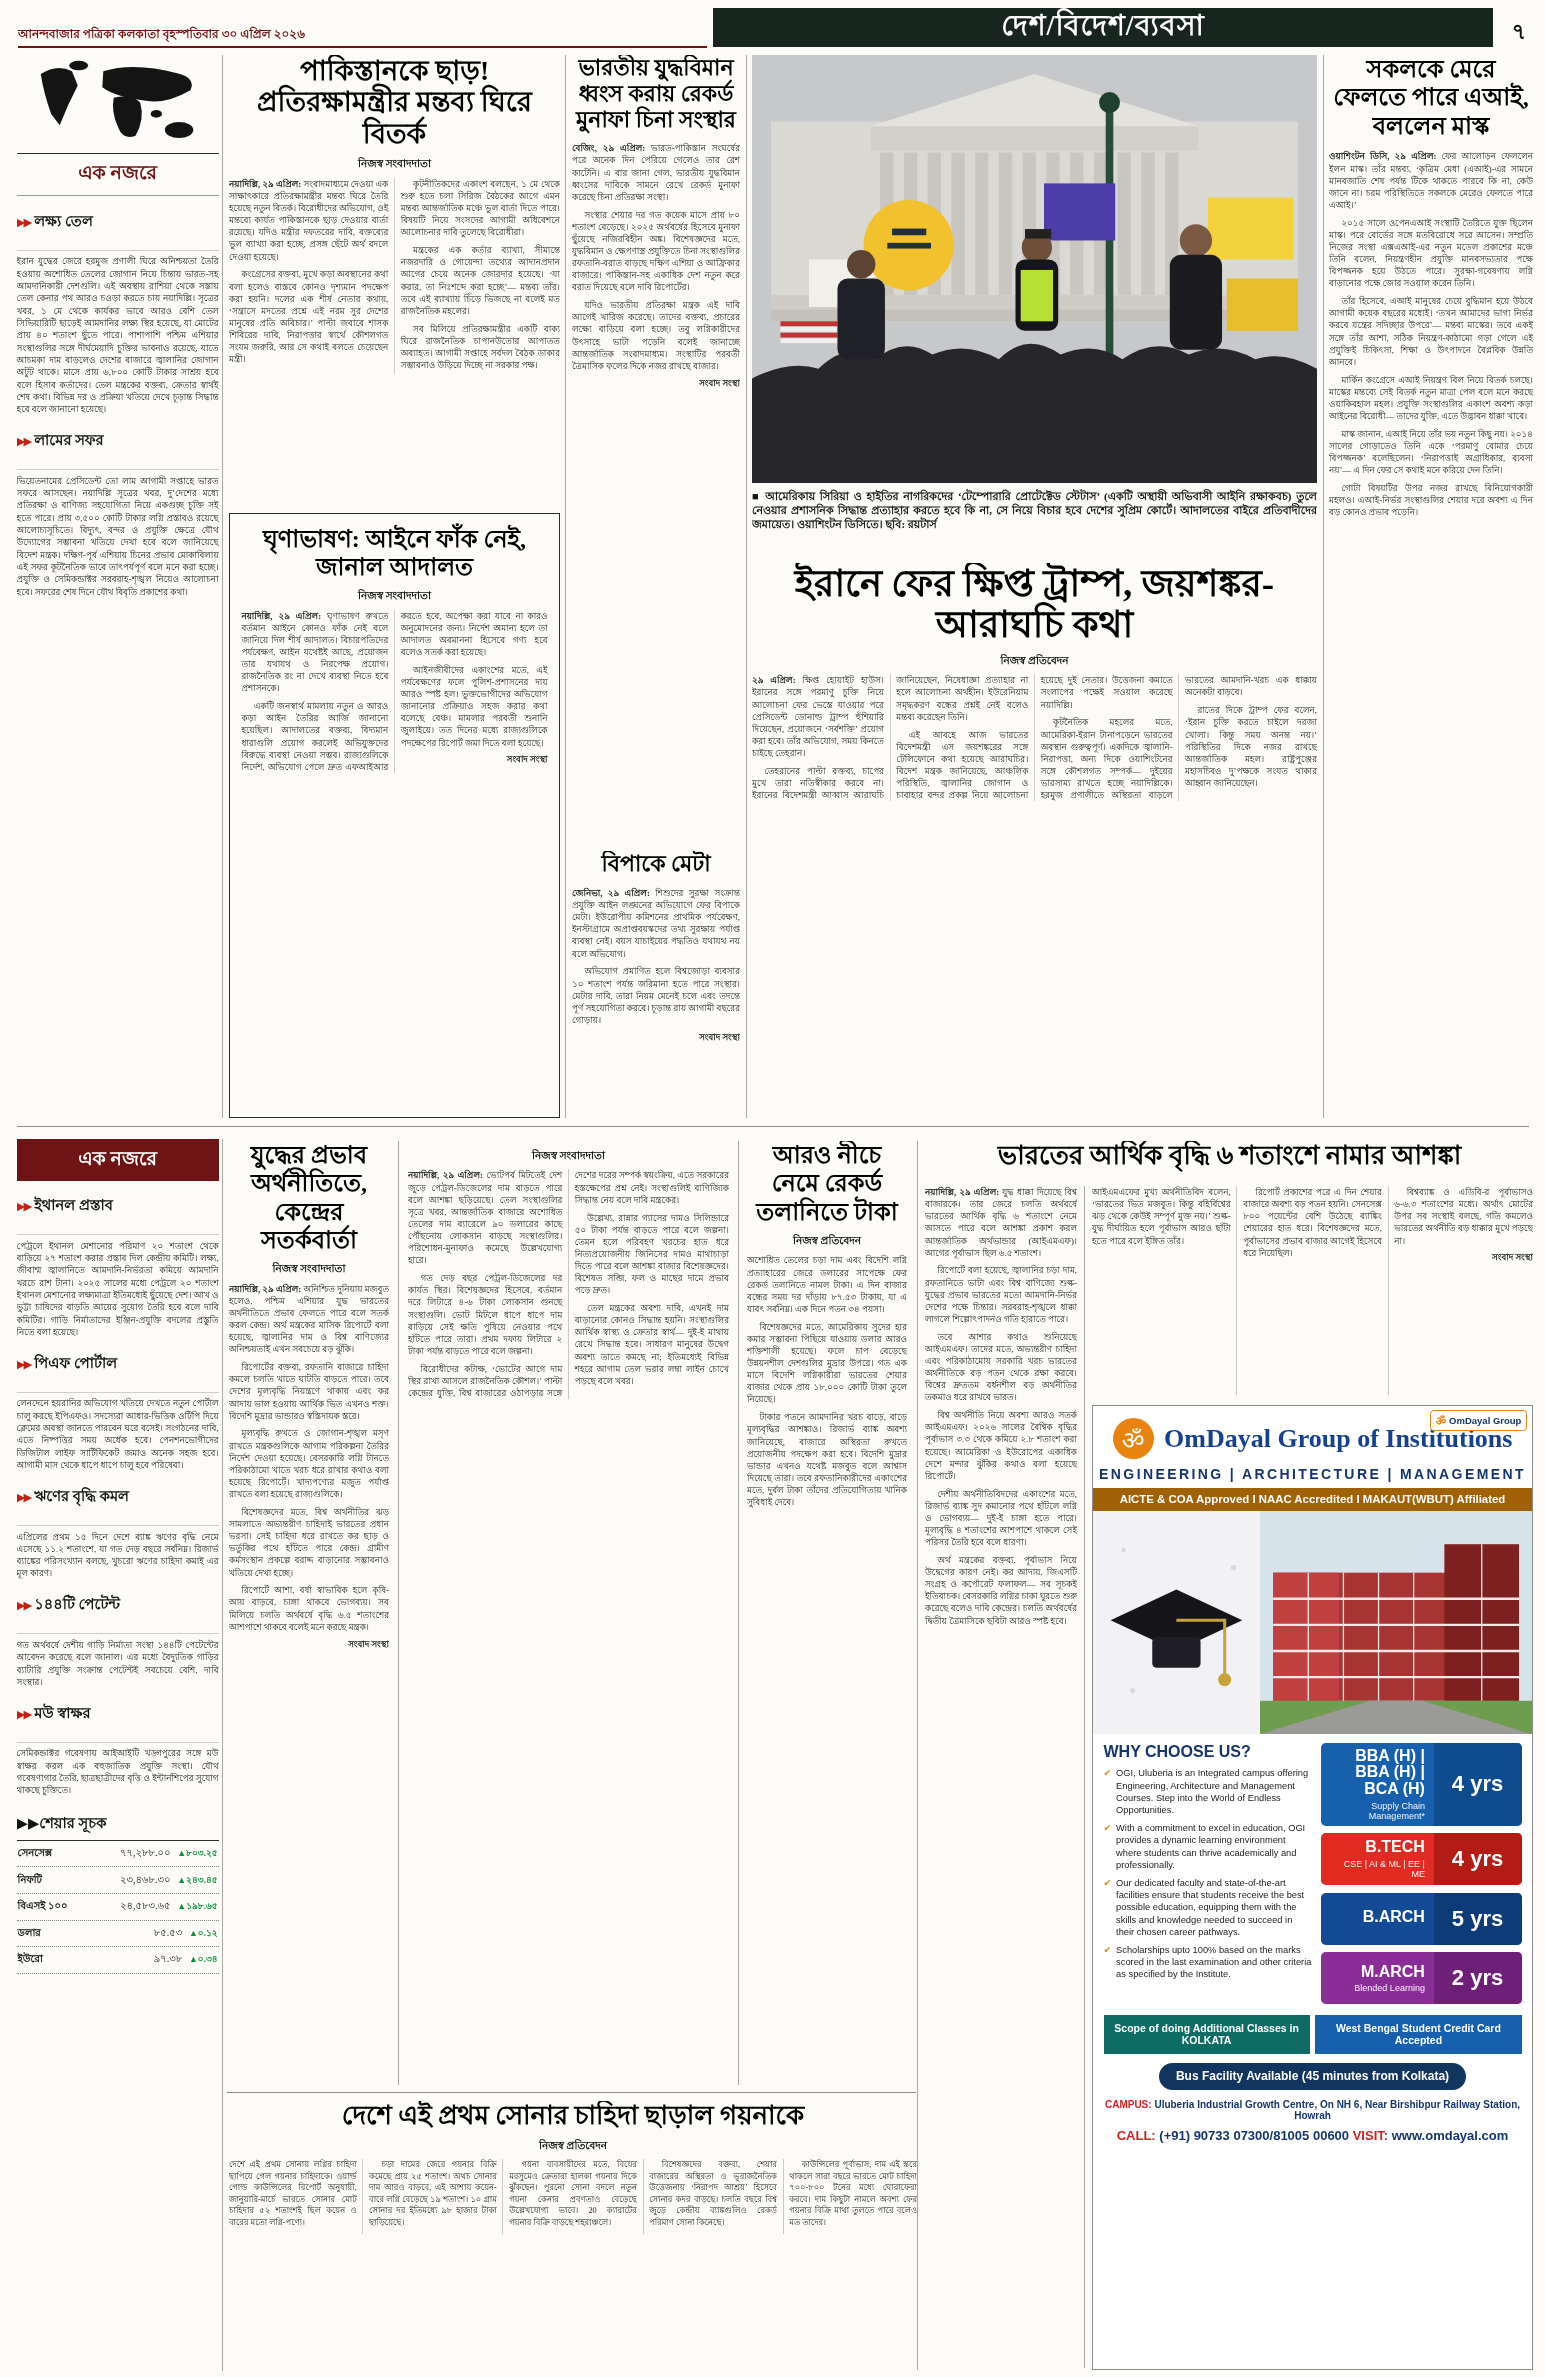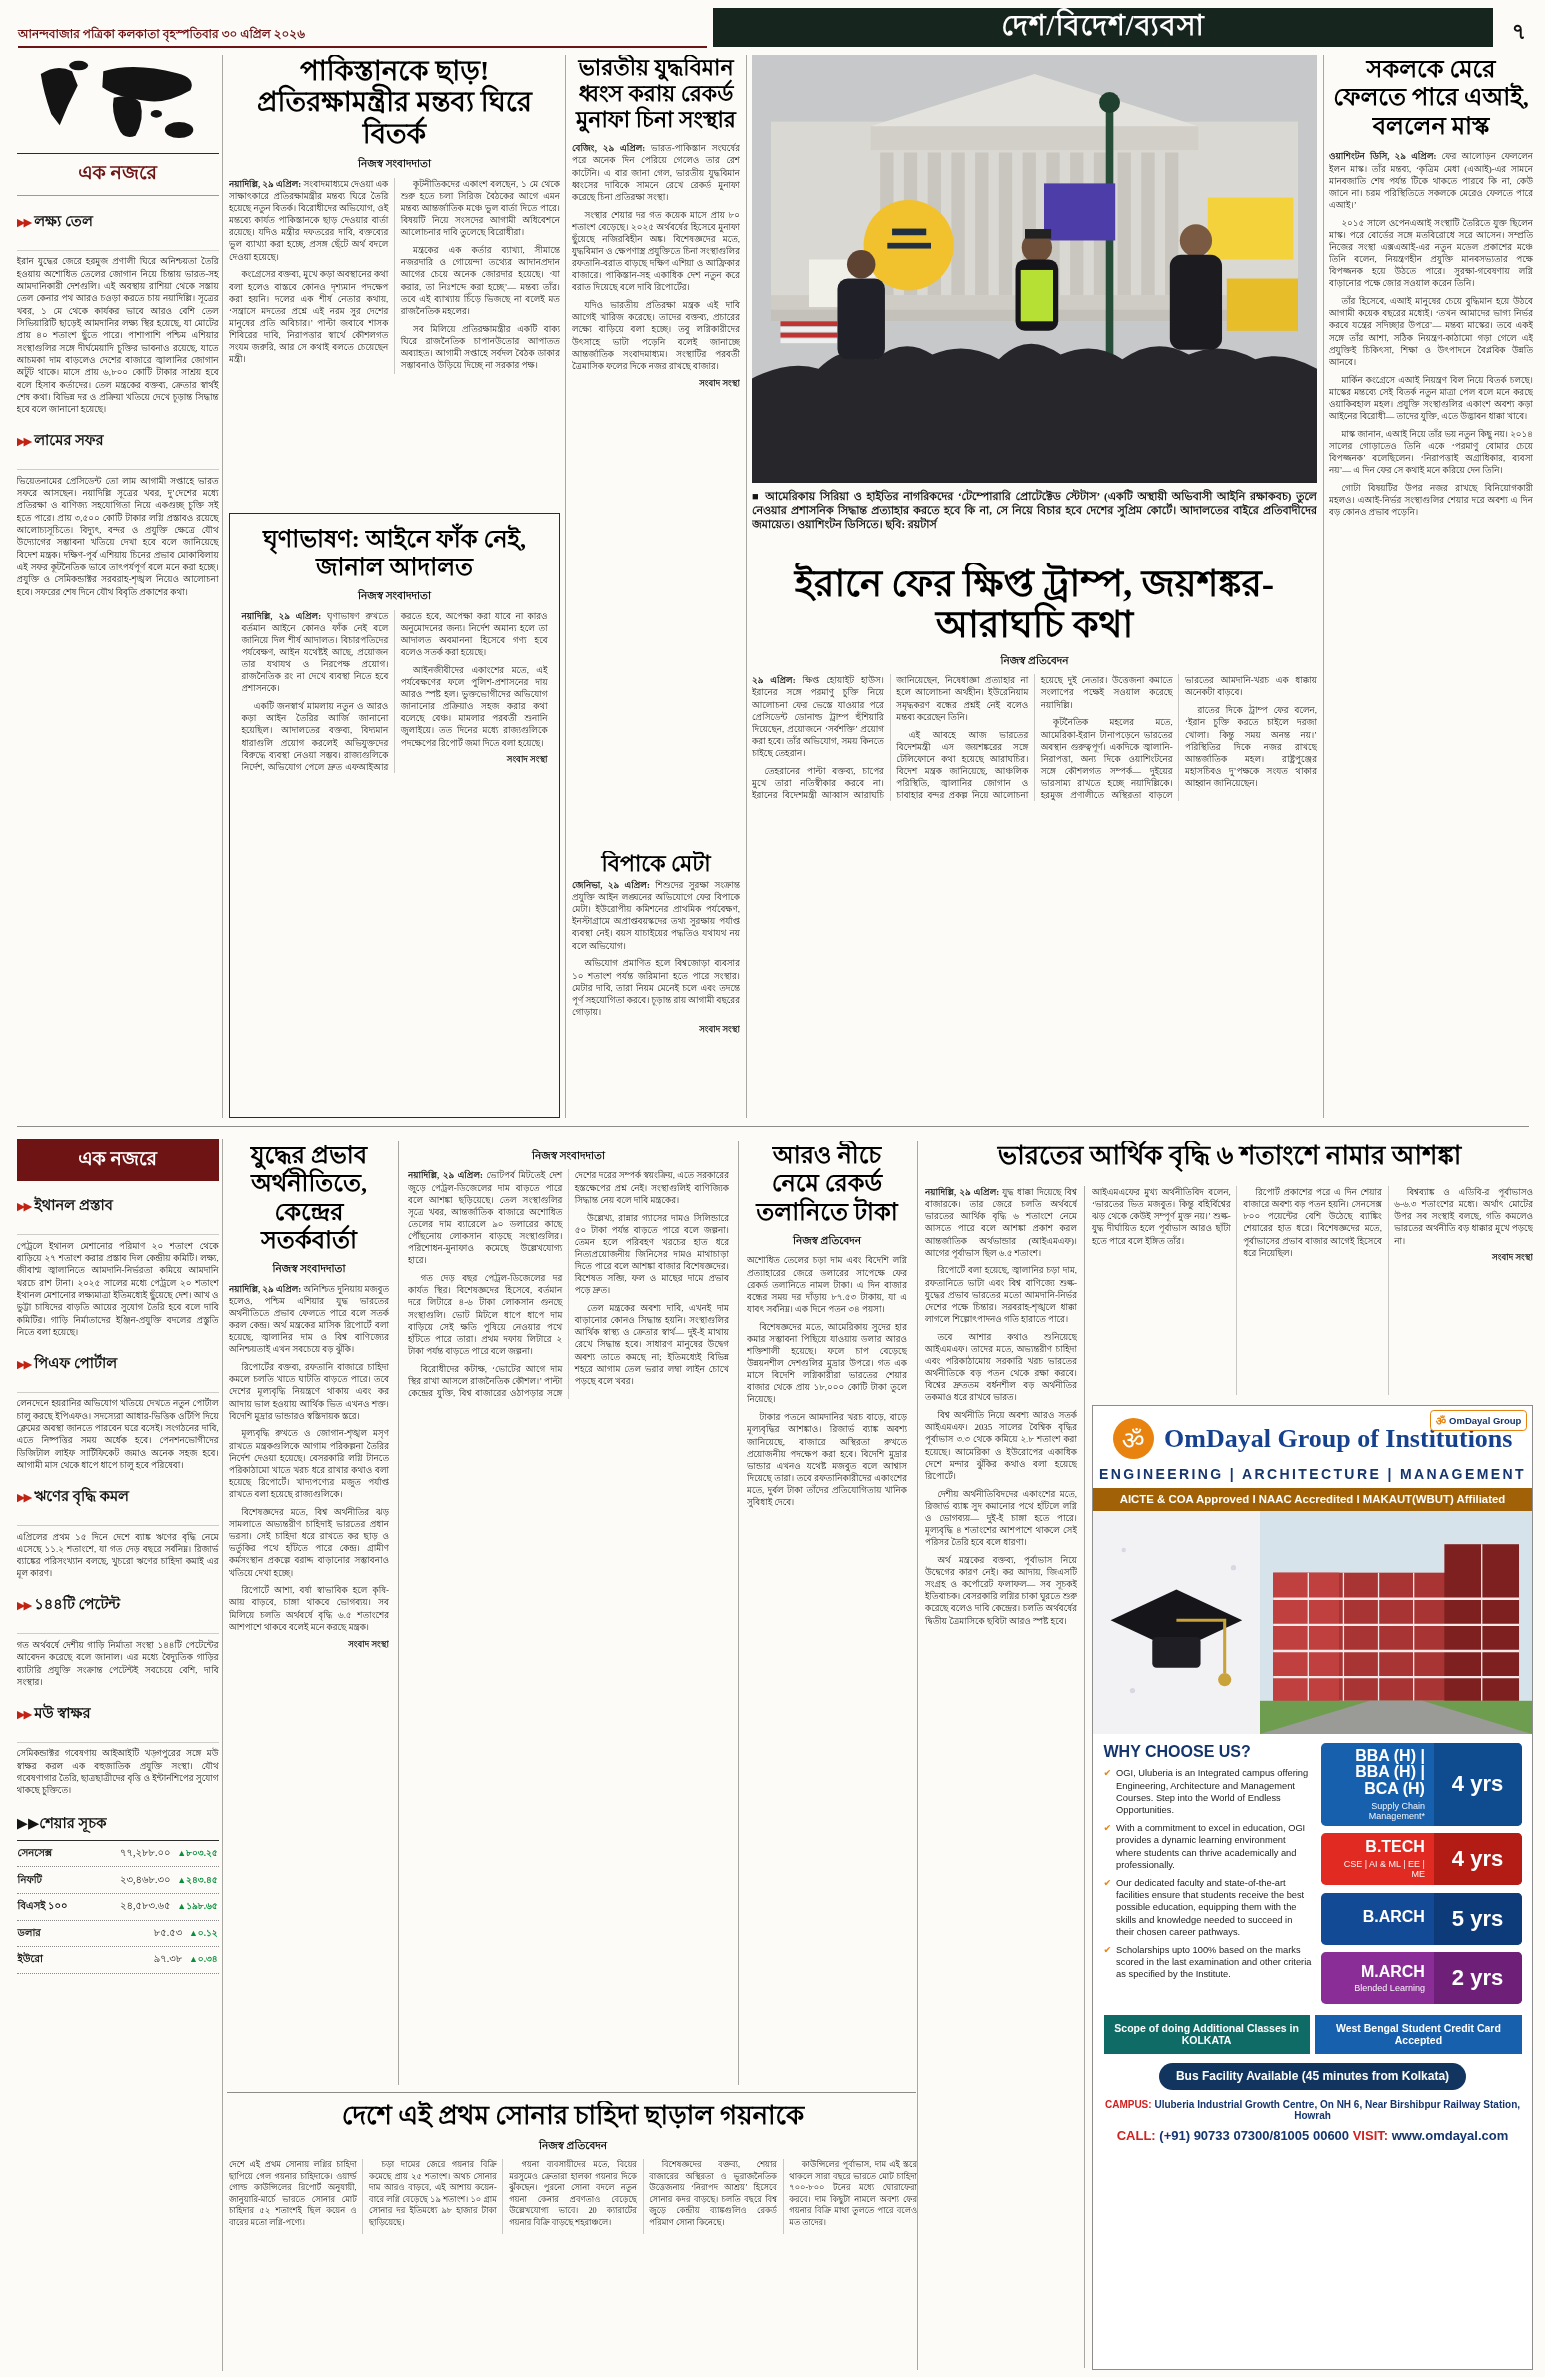--- a/index.html
+++ b/index.html
@@ -178,21 +178,21 @@
     <div class="body" style="margin-top:9.5px">
       <p class="first"><span class="dateline">বেজিং, ২৯ এপ্রিল:</span> <span>ভারত-পাকিস্তান সংঘর্ষের পরে অনেক দিন পেরিয়ে গেলেও তার রেশ কাটেনি। এ বার জানা গেল, ভারতীয় যুদ্ধবিমান ধ্বংসের দাবিকে সামনে রেখে রেকর্ড মুনাফা করেছে চিনা প্রতিরক্ষা সংস্থা।</span></p>
       <p>সংস্থার শেয়ার দর গত কয়েক মাসে প্রায় ৮০ শতাংশ বেড়েছে। ২০২৫ অর্থবর্ষের হিসেবে মুনাফা ছুঁয়েছে নজিরবিহীন অঙ্ক। বিশেষজ্ঞদের মতে, যুদ্ধবিমান ও ক্ষেপণাস্ত্র প্রযুক্তিতে চিনা সংস্থাগুলির রফতানি-বরাত বাড়ছে দক্ষিণ এশিয়া ও আফ্রিকার বাজারে। পাকিস্তান-সহ একাধিক দেশ নতুন করে বরাত দিয়েছে বলে দাবি রিপোর্টের।</p>
       <p>যদিও ভারতীয় প্রতিরক্ষা মন্ত্রক এই দাবি আগেই খারিজ করেছে। তাদের বক্তব্য, প্রচারের লক্ষ্যে বাড়িয়ে বলা হচ্ছে। তবু লগ্নিকারীদের উৎসাহে ভাটা পড়েনি বলেই জানাচ্ছে আন্তর্জাতিক সংবাদমাধ্যম। সংস্থাটির পরবর্তী ত্রৈমাসিক ফলের দিকে নজর রাখছে বাজার।</p>
       <div class="signoff">সংবাদ সংস্থা</div>
     </div>
   </section>
 
   <section class="article" style="left:572px;top:851px;width:168px;height:266px">
     <h1 class="hl hl46">বিপাকে মেটা</h1>
-    <div class="body" style="margin-top:2px">
+    <div class="body" style="margin-top:10px">
       <p class="first"><span class="dateline">জেনিভা, ২৯ এপ্রিল:</span> <span>শিশুদের সুরক্ষা সংক্রান্ত প্রযুক্তি আইন লঙ্ঘনের অভিযোগে ফের বিপাকে মেটা। ইউরোপীয় কমিশনের প্রাথমিক পর্যবেক্ষণ, ইনস্টাগ্রামে অপ্রাপ্তবয়স্কদের তথ্য সুরক্ষায় পর্যাপ্ত ব্যবস্থা নেই। বয়স যাচাইয়ের পদ্ধতিও যথাযথ নয় বলে অভিযোগ।</span></p>
       <p>অভিযোগ প্রমাণিত হলে বিশ্বজোড়া ব্যবসার ১০ শতাংশ পর্যন্ত জরিমানা হতে পারে সংস্থার। মেটার দাবি, তারা নিয়ম মেনেই চলে এবং তদন্তে পূর্ণ সহযোগিতা করবে। চূড়ান্ত রায় আগামী বছরের গোড়ায়।</p>
       <div class="signoff">সংবাদ সংস্থা</div>
     </div>
   </section>
 
   <div class="photo-wrap" style="left:752px;top:55px;width:565px;height:497px">
     <svg viewBox="0 0 1190 900" preserveAspectRatio="none">
       <rect width="1190" height="900" fill="#c7c8ca"></rect>
       <rect x="40" y="140" width="1110" height="420" fill="#dad8d2"></rect>
@@ -354,21 +354,21 @@
       <p>টাকার পতনে আমদানির খরচ বাড়ে, বাড়ে মূল্যবৃদ্ধির আশঙ্কাও। রিজার্ভ ব্যাঙ্ক অবশ্য জানিয়েছে, বাজারে অস্থিরতা রুখতে প্রয়োজনীয় পদক্ষেপ করা হবে। বিদেশি মুদ্রার ভান্ডার এখনও যথেষ্ট মজবুত বলে আশ্বাস দিয়েছে তারা। তবে রফতানিকারীদের একাংশের মতে, দুর্বল টাকা তাঁদের প্রতিযোগিতায় খানিক সুবিধাই দেবে।</p>
     </div>
   </section>
 
   <section class="article" style="left:925px;top:1141px;width:609px;height:1232px">
     <h1 class="hl hl54">ভারতের আর্থিক বৃদ্ধি ৬ শতাংশে নামার আশঙ্কা</h1>
     <div style="position:absolute;left:0;top:45px;width:152px;height:1182px;overflow:hidden" class="body">
       <p class="first"><span class="dateline">নয়াদিল্লি, ২৯ এপ্রিল:</span> <span>যুদ্ধ ধাক্কা দিয়েছে বিশ্ব বাজারকে। তার জেরে চলতি অর্থবর্ষে ভারতের আর্থিক বৃদ্ধি ৬ শতাংশে নেমে আসতে পারে বলে আশঙ্কা প্রকাশ করল আন্তর্জাতিক অর্থভান্ডার (আইএমএফ)। আগের পূর্বাভাস ছিল ৬.৫ শতাংশ।</span></p>
       <p>রিপোর্টে বলা হয়েছে, জ্বালানির চড়া দাম, রফতানিতে ভাটা এবং বিশ্ব বাণিজ্যে শুল্ক-যুদ্ধের প্রভাব ভারতের মতো আমদানি-নির্ভর দেশের পক্ষে চিন্তার। সরবরাহ-শৃঙ্খলে ধাক্কা লাগলে শিল্পোৎপাদনও গতি হারাতে পারে।</p>
       <p>তবে আশার কথাও শুনিয়েছে আইএমএফ। তাদের মতে, অভ্যন্তরীণ চাহিদা এবং পরিকাঠামোয় সরকারি খরচ ভারতের অর্থনীতিকে বড় পতন থেকে রক্ষা করবে। বিশ্বের দ্রুততম বর্ধনশীল বড় অর্থনীতির তকমাও ধরে রাখবে ভারত।</p>
-      <p>বিশ্ব অর্থনীতি নিয়ে অবশ্য আরও সতর্ক আইএমএফ। 2035 সালের বৈশ্বিক বৃদ্ধির পূর্বাভাস ৩.৩ থেকে কমিয়ে ২.৮ শতাংশ করা হয়েছে। আমেরিকা ও ইউরোপের একাধিক দেশে মন্দার ঝুঁকির কথাও বলা হয়েছে রিপোর্টে।</p>
+      <p>বিশ্ব অর্থনীতি নিয়ে অবশ্য আরও সতর্ক আইএমএফ। ২০২৬ সালের বৈশ্বিক বৃদ্ধির পূর্বাভাস ৩.৩ থেকে কমিয়ে ২.৮ শতাংশ করা হয়েছে। আমেরিকা ও ইউরোপের একাধিক দেশে মন্দার ঝুঁকির কথাও বলা হয়েছে রিপোর্টে।</p>
       <p>দেশীয় অর্থনীতিবিদদের একাংশের মতে, রিজার্ভ ব্যাঙ্ক সুদ কমানোর পথে হাঁটলে লগ্নি ও ভোগব্যয়— দুই-ই চাঙ্গা হতে পারে। মূল্যবৃদ্ধি ৪ শতাংশের আশপাশে থাকলে সেই পরিসর তৈরি হবে বলে ধারণা।</p>
       <p>অর্থ মন্ত্রকের বক্তব্য, পূর্বাভাস নিয়ে উদ্বেগের কারণ নেই। কর আদায়, জিএসটি সংগ্রহ ও কর্পোরেট ফলাফল— সব সূচকই ইতিবাচক। বেসরকারি লগ্নির চাকা ঘুরতে শুরু করেছে বলেও দাবি কেন্দ্রের। চলতি অর্থবর্ষের দ্বিতীয় ত্রৈমাসিকে ছবিটা আরও স্পষ্ট হবে।</p>
     </div>
     <div class="vr" style="left:159px;top:45px;height:1182px"></div>
     <div style="position:absolute;left:167px;top:45px;width:441px;height:209px;overflow:hidden" class="body cols3">
       <p class="first">আইএমএফের মুখ্য অর্থনীতিবিদ বলেন, ‘ভারতের ভিত মজবুত। কিন্তু বহির্বিশ্বের ঝড় থেকে কেউই সম্পূর্ণ মুক্ত নয়।’ শুল্ক-যুদ্ধ দীর্ঘায়িত হলে পূর্বাভাস আরও ছাঁটা হতে পারে বলে ইঙ্গিত তাঁর।</p>
       <p>রিপোর্ট প্রকাশের পরে এ দিন শেয়ার বাজারে অবশ্য বড় পতন হয়নি। সেনসেক্স ৮০০ পয়েন্টের বেশি উঠেছে ব্যাঙ্কিং শেয়ারের হাত ধরে। বিশেষজ্ঞদের মতে, পূর্বাভাসের প্রভাব বাজার আগেই হিসেবে ধরে নিয়েছিল।</p>
       <p>বিশ্বব্যাঙ্ক ও এডিবি-র পূর্বাভাসও ৬-৬.৩ শতাংশের মধ্যে। অর্থাৎ মোটের উপর সব সংস্থাই বলছে, গতি কমলেও ভারতের অর্থনীতি বড় ধাক্কার মুখে পড়ছে না।</p>
       <div class="signoff">সংবাদ সংস্থা</div>
     </div>

